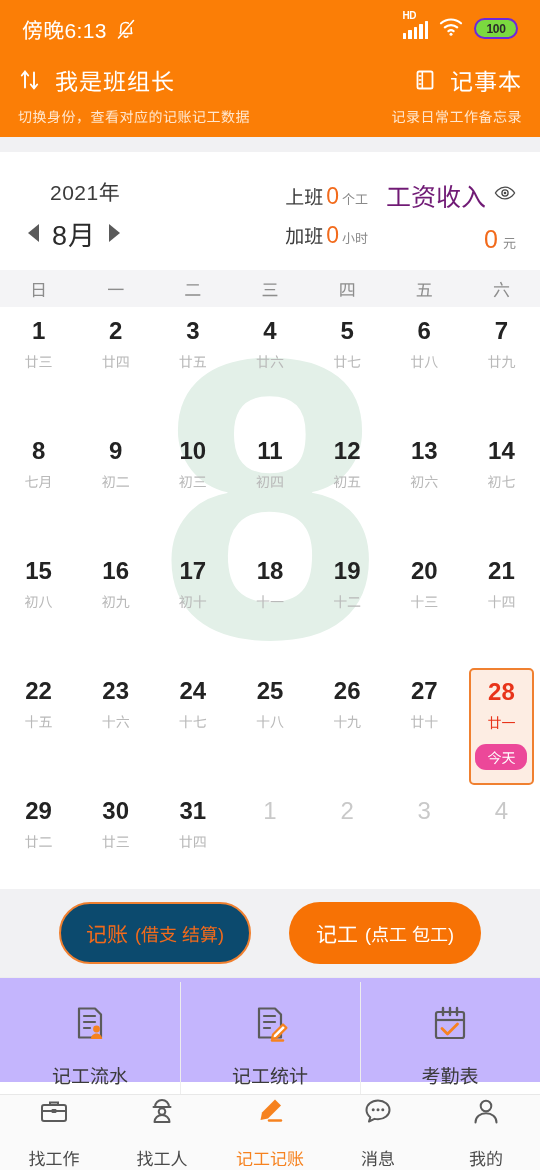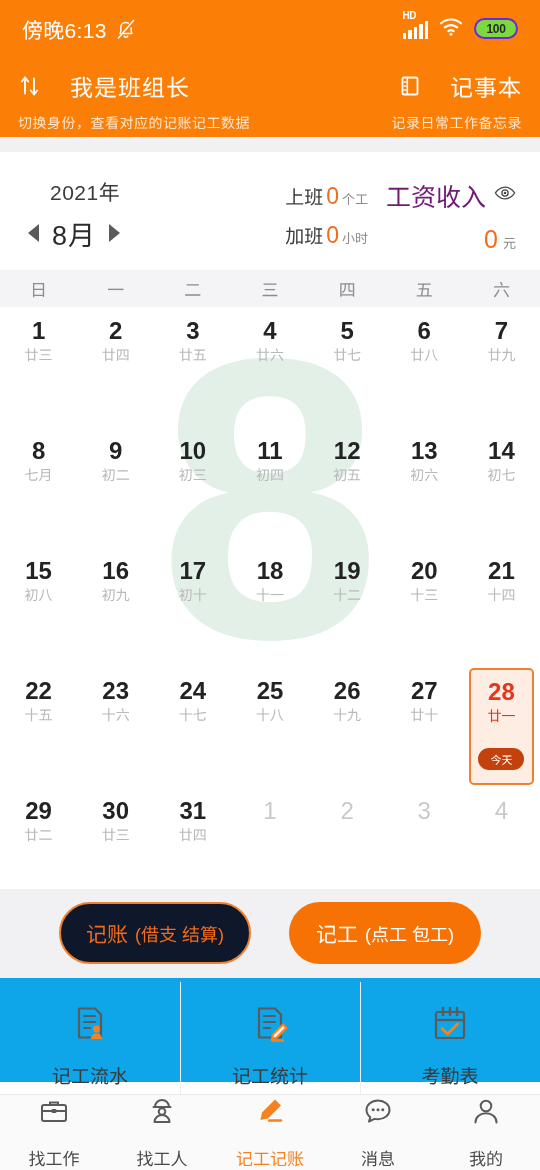--- a/index.html
+++ b/index.html
@@ -30,21 +30,21 @@
   }
   .batt span{ font-size:12px; color:#2b2b2b; font-weight:bold; letter-spacing:-.3px; }
 
   
   .header{
     background:#FB7E06; height:80px; padding:0 18px;
     display:flex; align-items:flex-start; justify-content:space-between;
   }
   .hdr-col{ display:flex; flex-direction:column; }
   .hdr-col.right{ align-items:flex-end; }
-  .hdr-top{ display:flex; align-items:center; gap:28px; margin-top:12px; }
+  .hdr-top{ display:flex; align-items:center; gap:13px; margin-top:6px; }
   .hdr-title{ color:#fff; font-size:23px; letter-spacing:1px; }
   .hdr-sub{ color:#ffe6cd; font-size:14px; margin-top:9px; letter-spacing:.5px; }
   .ico-swap, .ico-note{ width:24px; height:24px; display:block; }
   .gap-band{ height:15px; background:#F1F1F3; }
 
   
   .summary{
     display:flex; align-items:center; padding:22px 18px 16px 18px; background:#fff;
   }
   .sum-month{ width:180px; padding-left:10px; }
@@ -83,56 +83,56 @@
     font-size:400px; line-height:1; color:#E3F0E8; font-weight:bold;
     font-family:"Liberation Sans","DejaVu Sans",sans-serif;
     pointer-events:none; user-select:none; z-index:0;
   }
   .cal-grid{
     position:relative; z-index:1;
     display:grid; grid-template-columns:repeat(7,1fr); grid-auto-rows:120px;
   }
   .cell{ position:relative; display:flex; flex-direction:column; align-items:center; padding-top:11px; }
   .c-day{ font-size:24px; color:#232323; font-weight:bold; line-height:1.1; }
-  .c-lunar{ font-size:14px; color:#b9b9b9; }
+  .c-lunar{ font-size:14px; color:#b9b9b9; margin-top:7px; }
   .cell.muted .c-day{ color:#c9c9c9; font-weight:normal; }
   .cell.today{
     border:2px solid #F08030; background:#FDEDE3; border-radius:5px;
     margin:1px 6px 2px 6px; padding-top:9px;
   }
   .cell.today .c-day{ color:#E8341A; }
   .cell.today .c-lunar{ color:#E8341A; }
   .today-pill{
     position:absolute; bottom:13px; left:50%; transform:translateX(-50%);
-    background:#c2410c; color:#fff; font-size:11px;
+    background:#ec4899; color:#fff; font-size:14px;
     padding:3px 12px; border-radius:11px; white-space:nowrap;
   }
 
   
   .actions{
     background:#F1F1F3; height:88px;
     display:flex; align-items:center; justify-content:center; gap:38px;
   }
   .btn{
     border-radius:32px; font-size:21px; white-space:nowrap;
     display:flex; align-items:center; justify-content:center;
   }
   .btn-ghost{
-    background:#0f172a; border:2px solid #F08030; color:#F26A1B;
+    background:#0c4a6e; border:2px solid #F08030; color:#F26A1B;
     padding:14px 25px;
   }
   .btn-solid{
     background:#F77205; color:#fff; padding:16px 27px; border:none;
   }
   .btn .sm{ font-size:18px; }
 
   
   .features{
     display:grid; grid-template-columns:repeat(3,1fr);
-    background:#0ea5e9; height:105px; border-top:1px solid #EDEDED;
+    background:#c4b5fd; height:105px; border-top:1px solid #EDEDED;
   }
   .feat{ display:flex; flex-direction:column; align-items:center; padding-top:22px; position:relative; }
   .feat + .feat::before{
     content:""; position:absolute; left:0; top:4px; bottom:-22px; width:1px; background:#EDEDED;
   }
   .feat-lbl{ font-size:19px; color:#3b3b3b; margin-top:11px; }
 
   
   .tabbar{
     position:absolute; left:0; bottom:0; width:540px; height:76px;

